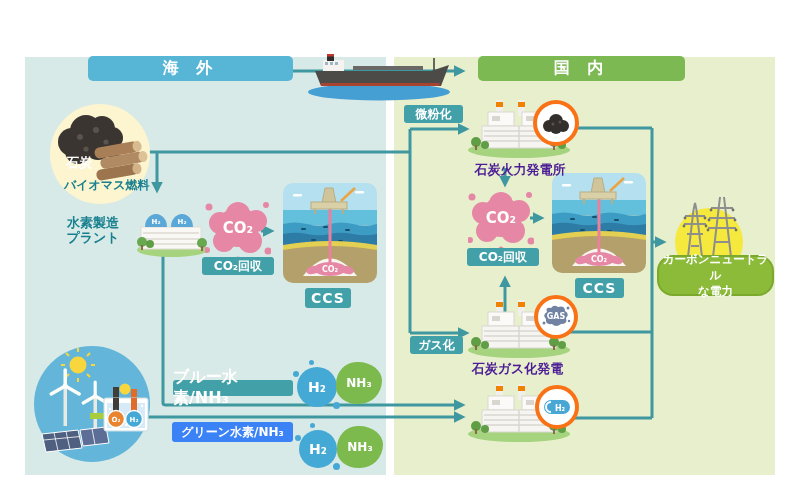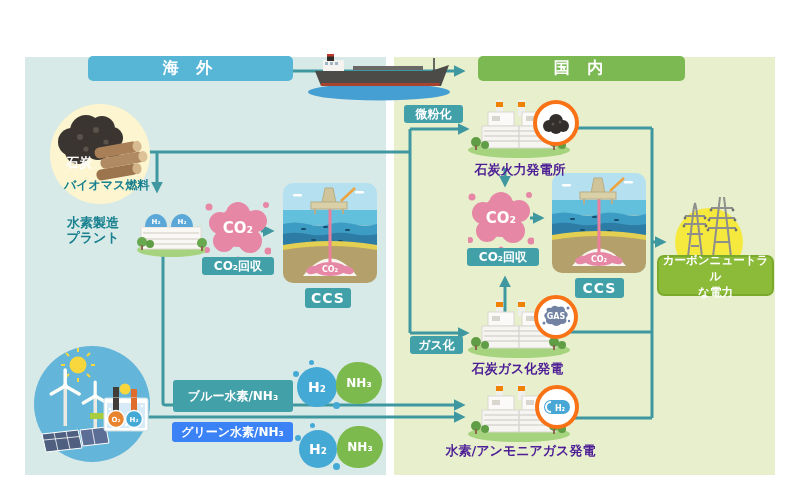--- a/index.html
+++ b/index.html
@@ -18,21 +18,21 @@
   .lbl-teal,.lbl-green{position:absolute;z-index:3;color:#fff;font-weight:700;display:flex;align-items:center;justify-content:center;border-radius:3px;}
   .lbl-teal{background:#41a0a8;}
   .lbl-green{background:#3b82f6;}
   .plant-label{position:absolute;z-index:3;color:#4c1d95;font-weight:700;font-size:13px;text-align:center;white-space:nowrap;}
   .circle{border-radius:50%;}
   .molecule{position:absolute;z-index:3;color:#fff;font-weight:700;display:flex;align-items:center;justify-content:center;}
   .h2ball{background:#45a9d6;border-radius:50%;font-size:14px;}
   .nh3blob{background:#7cba4e;border-radius:46% 54% 52% 48% / 54% 46% 58% 42%;font-size:12px;}
   .mdot{position:absolute;background:#45a9d6;border-radius:50%;}
   .badge{position:absolute;z-index:3;background:#fff;border:4px solid #f97316;border-radius:50%;display:flex;align-items:center;justify-content:center;}
-  #carbon-box{position:absolute;z-index:3;background:#8cbb3a;border:2px solid #7aa92c;border-radius:7px;color:#fff;font-weight:700;font-size:11.5px;line-height:16px;text-align:center;display:flex;flex-direction:column;justify-content:center;}
+  #carbon-box{position:absolute;z-index:3;background:#8cbb3a;border:2px solid #7aa92c;border-radius:16px;color:#fff;font-weight:700;font-size:11.5px;line-height:16px;text-align:center;display:flex;flex-direction:column;justify-content:center;font-family:Liberation Mono, monospace;}
   svg text{font-family:"DejaVu Sans","Liberation Sans",sans-serif;}
 </style>
 </head>
 <body>
 
 <div id="canvas">
 
 
   <div id="panel-overseas" class="panel"></div>
   <div id="panel-domestic" class="panel"></div>
@@ -245,21 +245,21 @@
           <circle cx="108" cy="60" r="1.2" fill="#fff"></circle>
         <circle cx="92" cy="79" r="1.2" fill="#fff"></circle>
         <circle cx="82" cy="73" r="8.5" fill="#e8832e" stroke="#fff" stroke-width="1.5"></circle>
         <text x="82" y="76" text-anchor="middle" font-size="7" font-weight="bold" fill="#fff">O₂</text>
         <circle cx="100" cy="73" r="8.5" fill="#45a9d6" stroke="#fff" stroke-width="1.5"></circle>
         <text x="100" y="76" text-anchor="middle" font-size="7" font-weight="bold" fill="#fff">H₂</text>
       </g>
     </svg>
   </div>
 
-  <div class="lbl-teal" style="left:173px;top:380px;width:120px;height:32px;font-size:12px;">ブルー水素/NH₃</div>
+  <div class="lbl-teal" style="left:173px;top:380px;width:120px;height:16px;font-size:16px;">ブルー水素/NH₃</div>
   <div class="lbl-green" style="left:172px;top:422px;width:121px;height:20px;font-size:12px;">グリーン水素/NH₃</div>
 
   <div class="molecule h2ball" style="left:297px;top:367px;width:40px;height:40px;">
     <span>H₂</span>
     <span class="mdot" style="left:-4px;top:4px;width:6px;height:6px;"></span>
     <span class="mdot" style="right:-3px;bottom:-2px;width:7px;height:7px;"></span>
     <span class="mdot" style="left:12px;top:-7px;width:5px;height:5px;"></span>
   </div>
   <div class="molecule nh3blob" style="left:336px;top:362px;width:46px;height:42px;">
     <span>NH₃</span>
@@ -434,21 +434,20 @@
         <rect x="87" y="45" width="2" height="5" fill="#8a6a4a"></rect>
     </svg>
   </div>
   <div class="badge" style="left:535px;top:385px;width:36px;height:36px;">
     <svg width="28" height="20" viewBox="0 0 28 20">
       <rect x="1" y="3" width="26" height="14" rx="7" fill="#49a7d6"></rect>
       <path d="M8,5 a5,5 0 0 0 0,10" stroke="#fff" stroke-width="2" fill="none"></path>
       <text x="17" y="13.5" text-anchor="middle" font-size="8" font-weight="bold" fill="#fff">H₂</text>
     </svg>
   </div>
-  <div class="plant-label" style="left:438px;top:442px;width:165px;">水素/アンモニアガス発電</div>
 
   <div class="illus" style="left:675px;top:194px;width:94px;height:94px;">
     <div class="abs circle" style="left:0px;top:14px;width:68px;height:68px;background:#f5e93e;"></div>
     <svg class="abs" style="left:0;top:0;" width="94" height="94" viewBox="0 0 94 94">
       <g stroke="#8e8e8c" stroke-width="2" fill="none">
         <path d="M13,63 L18.5,16 M27,63 L21.5,16 M18.5,16 L20,9 L21.5,16"></path>
         <line x1="10" y1="22" x2="30" y2="22"></line>
         <line x1="9" y1="30" x2="31" y2="30"></line>
         <line x1="12" y1="40" x2="28" y2="40"></line>
         <line x1="16" y1="52" x2="24" y2="52"></line>

